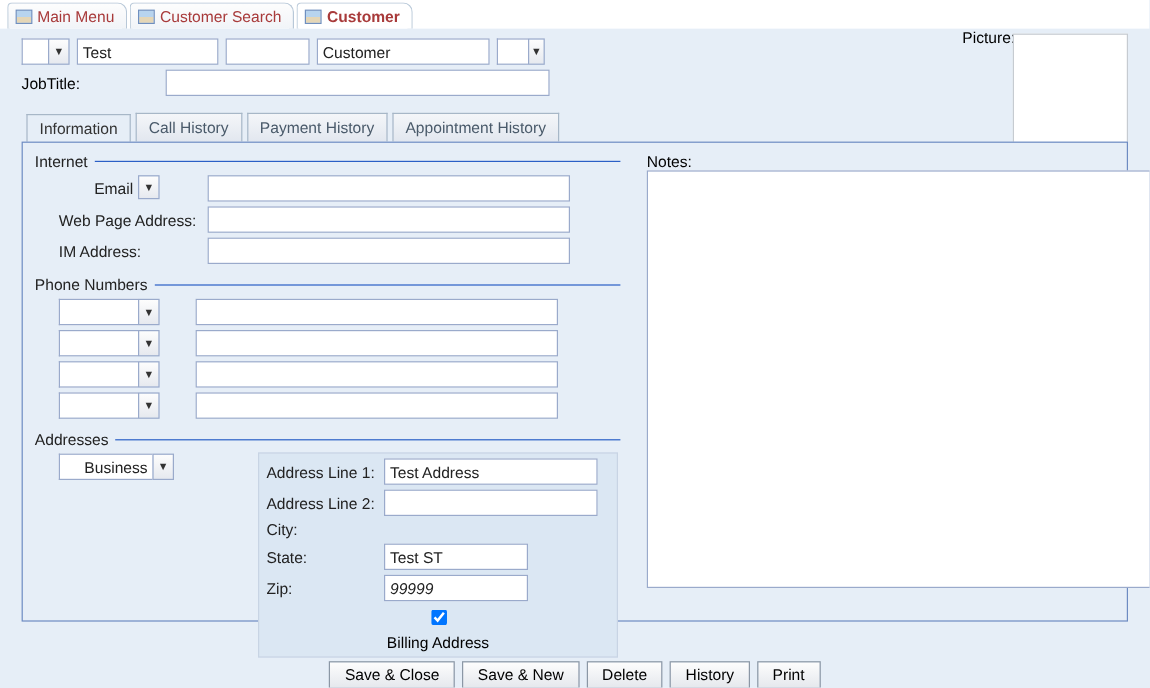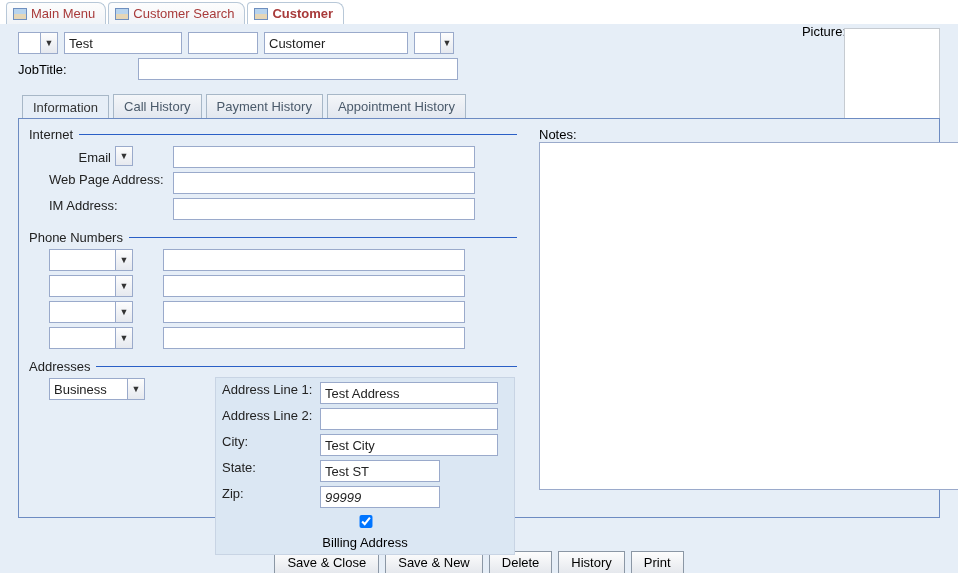--- a/index.html
+++ b/index.html
@@ -61,21 +61,21 @@
   height: 400px;
   position: relative;
 }
 
 
 .group { margin-bottom: 10px; }
 .group-header { display: flex; align-items: center; gap: 6px; color: #222; }
 .group-header .line { flex: 1; height: 0; border-top: 1px solid #2a5fc6; }
 .group-body { padding: 4px 0 0 20px; }
 
-.row { display: flex; margin-bottom: 4px; }
+.row { display: flex; align-items: center; margin-bottom: 4px; }
 .row label { width: 124px; color: #222; }
 
 
 input[type=text], select, textarea {
   border: 1px solid #9aaacb;
   background: #fff;
   padding: 2px 4px;
   height: 22px;
   color: #222;
 }
@@ -90,21 +90,21 @@
   background: linear-gradient(#fdfdfd,#e6e9ef);
   display: flex; align-items: center; justify-content: center;
   font-size: 9px; color: #333;
 }
 
 
 .phone-row .combo input { width: 66px; }
 .phone-row .num { width: 302px; margin-left: 30px; }
 
 
-.addr-left .combo input { width: 78px; }
+.addr-left .combo input { width: 78px; text-align: right; }
 .addr-panel {
   position: absolute;
   left: 186px;
   width: 300px;
   border: 1px solid #c8d4e4;
   background: #dbe7f3;
   padding: 4px 6px;
 }
 .addr-panel .row label { width: 98px; font-weight: normal; }
 .addr-panel input { width: 178px; }
@@ -260,21 +260,20 @@
         <div class="row">
             <label>Address Line 1:</label>
           <input type="text" value="Test Address" style="">
           </div>
         <div class="row">
             <label>Address Line 2:</label>
           <input type="text" value="" style="">
           </div>
         <div class="row">
             <label>City:</label>
-          <input type="text" value="Test City" style="">
           </div>
         <div class="row">
             <label>State:</label>
           <input type="text" class="st" value="Test ST" style="">
           </div>
         <div class="row">
             <label>Zip:</label>
           <input type="text" class="zip" value="99999" style="">
           </div>
         <div class="billing">

